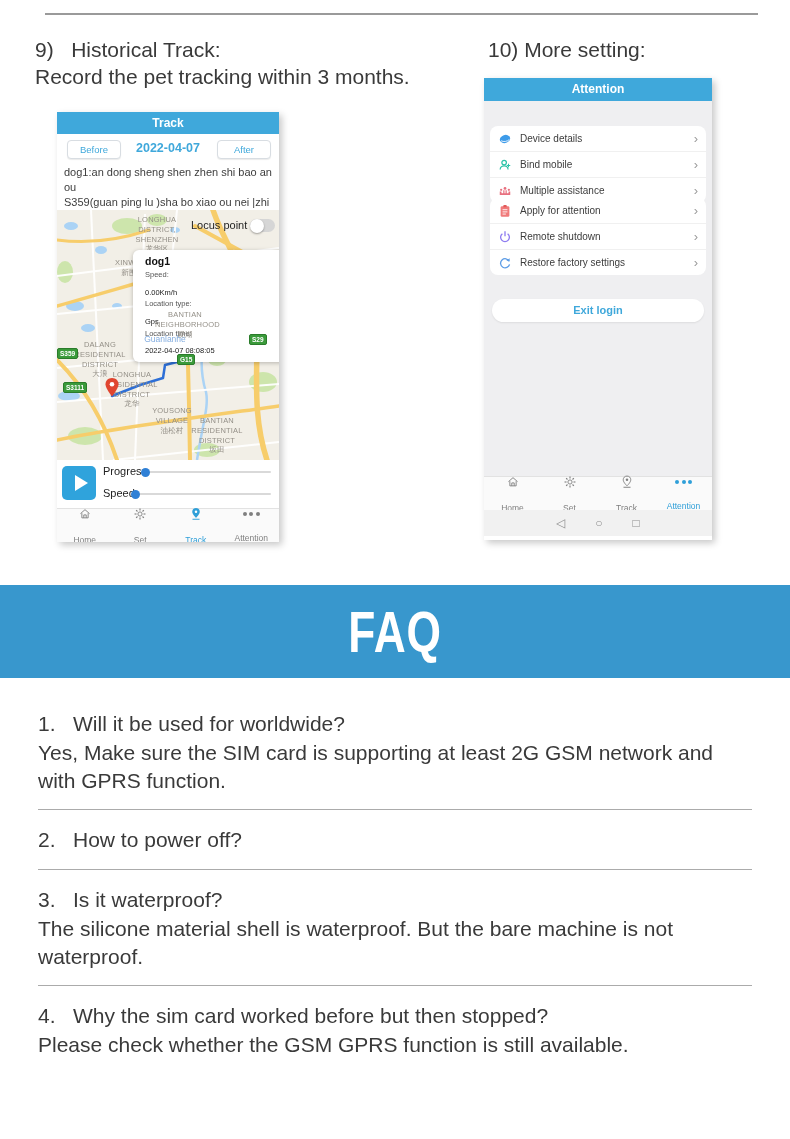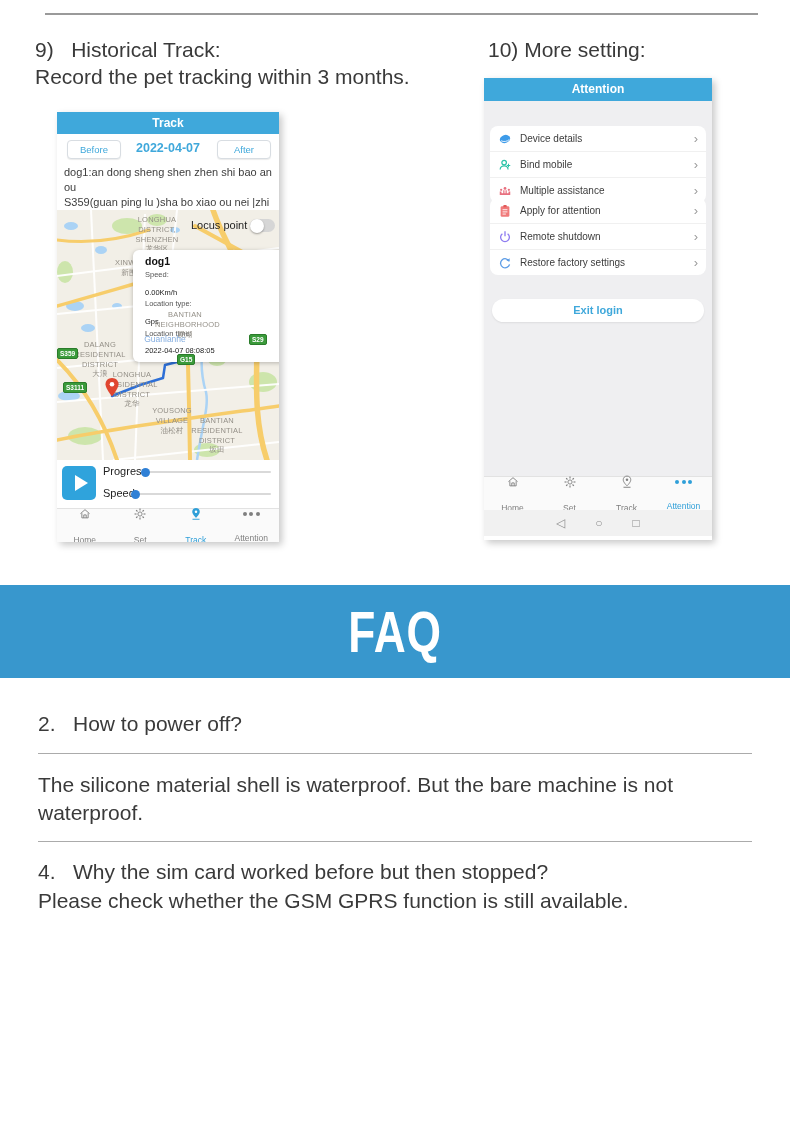--- a/index.html
+++ b/index.html
@@ -380,22 +380,27 @@
     <span>□</span>
   </div>
 </div>
 
 <div class="abs faq-banner">
   <span>FAQ</span>
 </div>
 
 <div class="abs faq-list">
   <div class="faq-item">
+    <div class="faq-q">1.   Will it be used for worldwide?</div>
+    <div class="faq-a">Yes, Make sure the SIM card is supporting at least 2G GSM network and with GPRS function.</div>
+  </div>
+  <div class="faq-item">
     <div class="faq-q">2.   How to power off?</div>
   </div>
   <div class="faq-item">
+    <div class="faq-q">3.   Is it waterproof?</div>
     <div class="faq-a">The silicone material shell is waterproof. But the bare machine is not waterproof.</div>
   </div>
   <div class="faq-item">
     <div class="faq-q">4.   Why the sim card worked before but then stopped?</div>
     <div class="faq-a">Please check whether the GSM GPRS function is still available.</div>
   </div>
 </div>
 
 </body></html>

